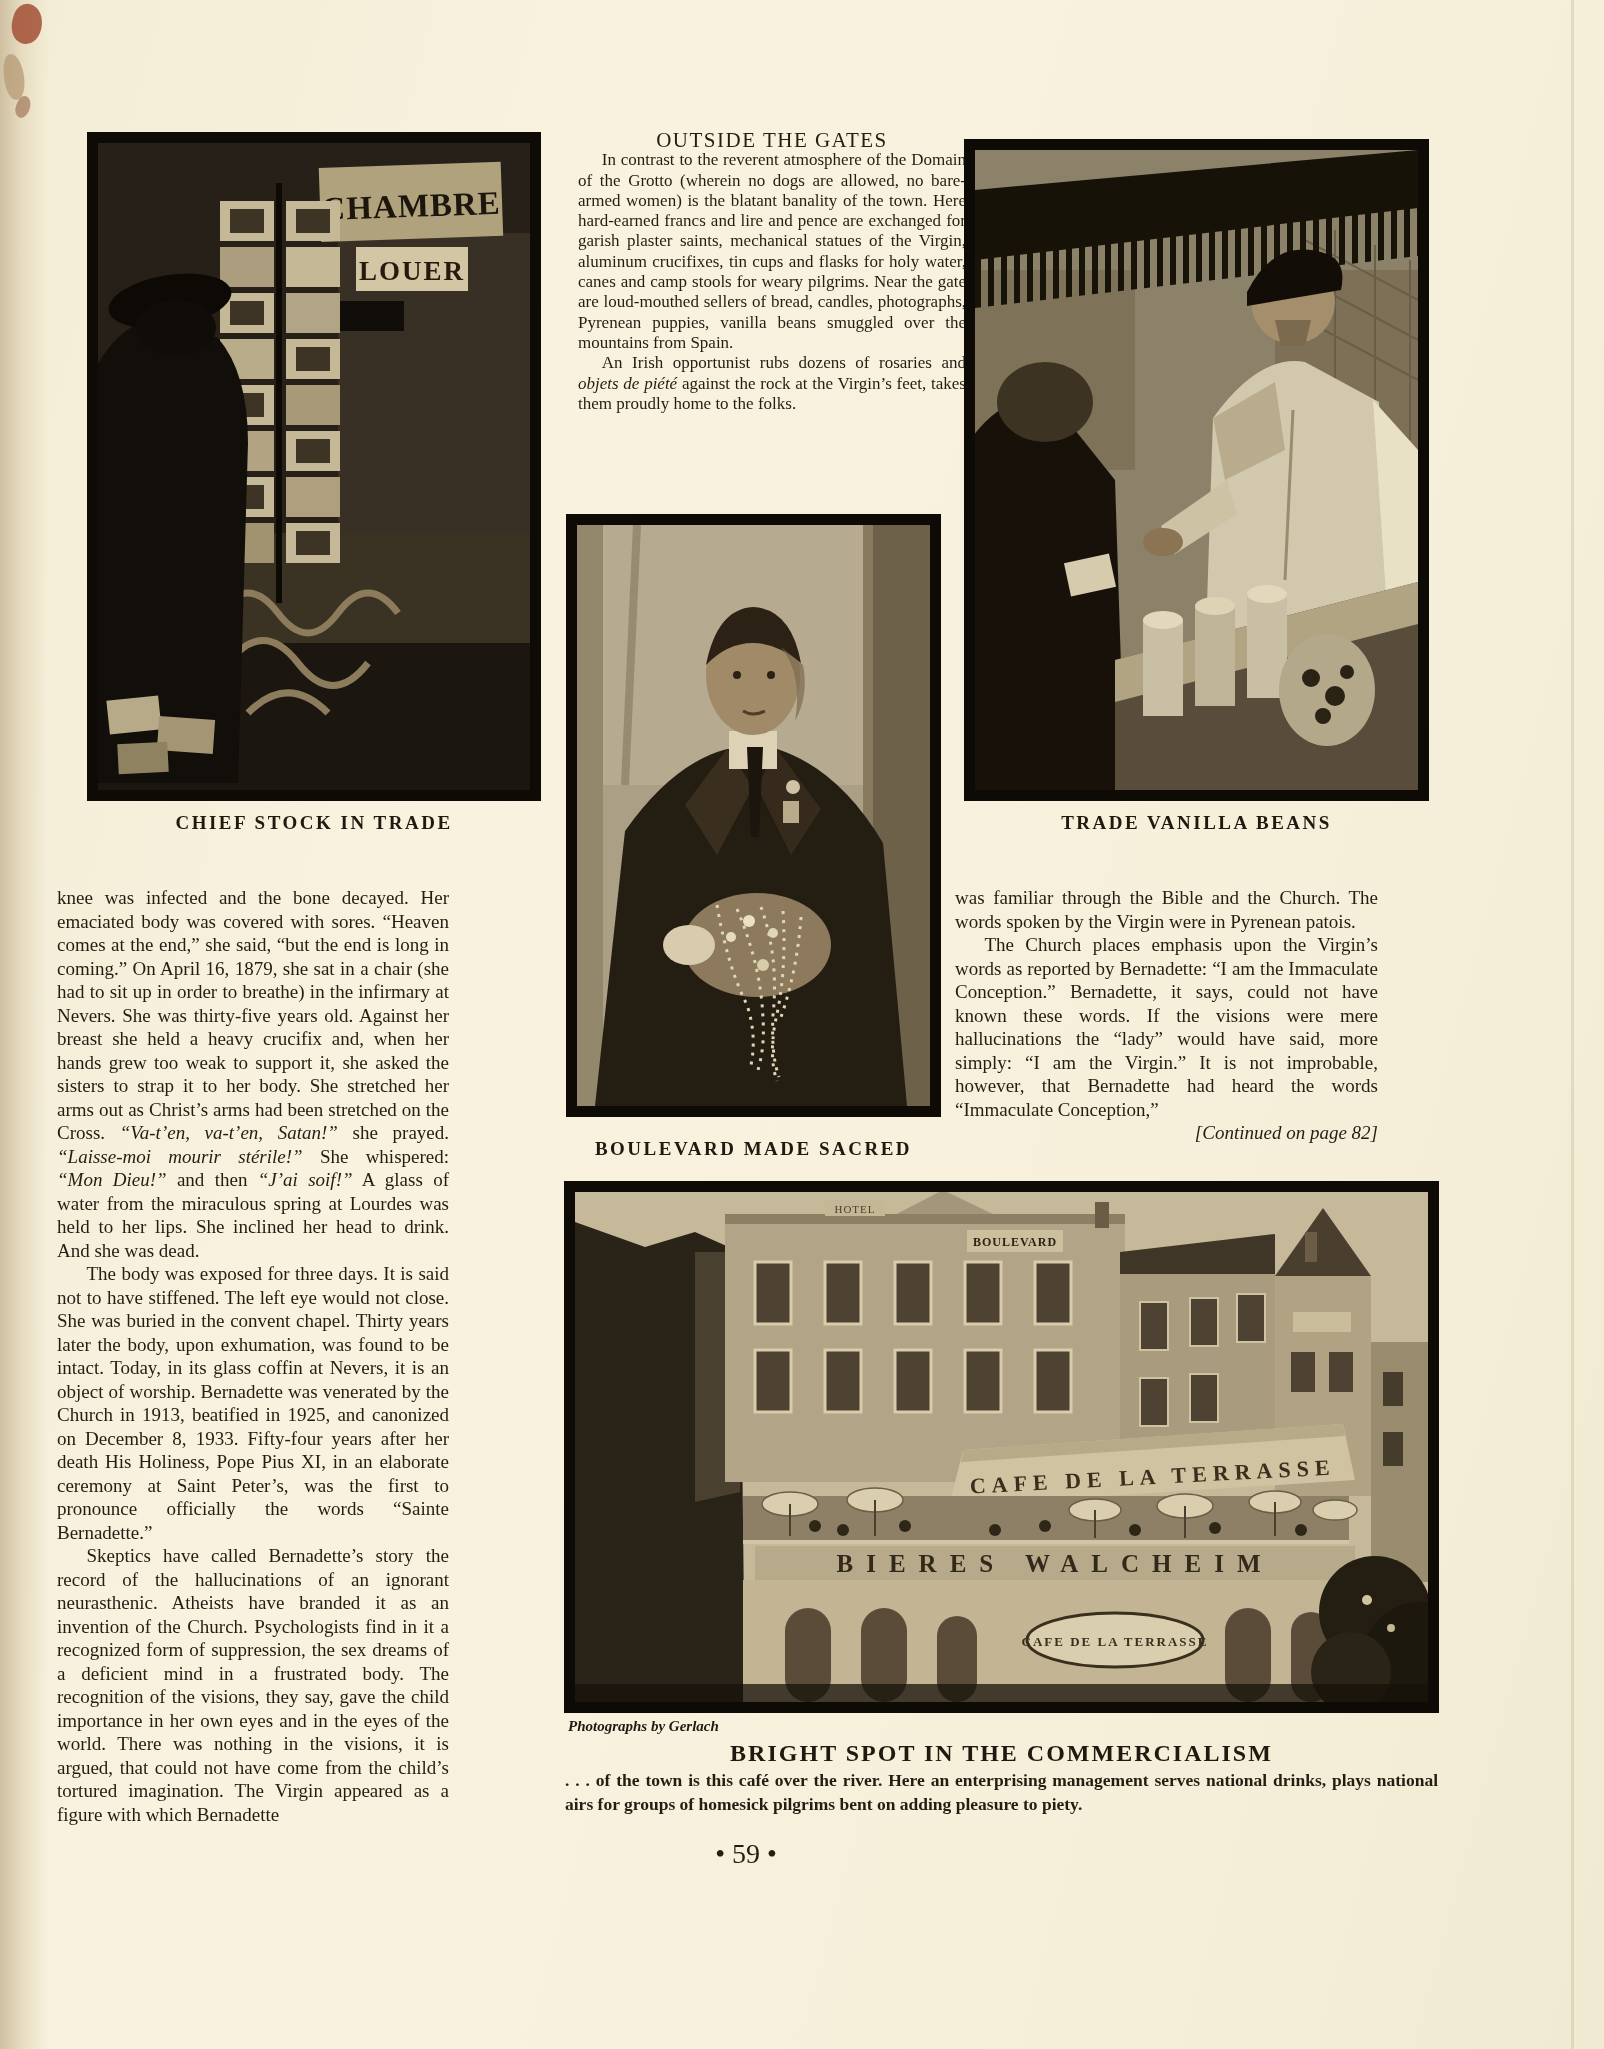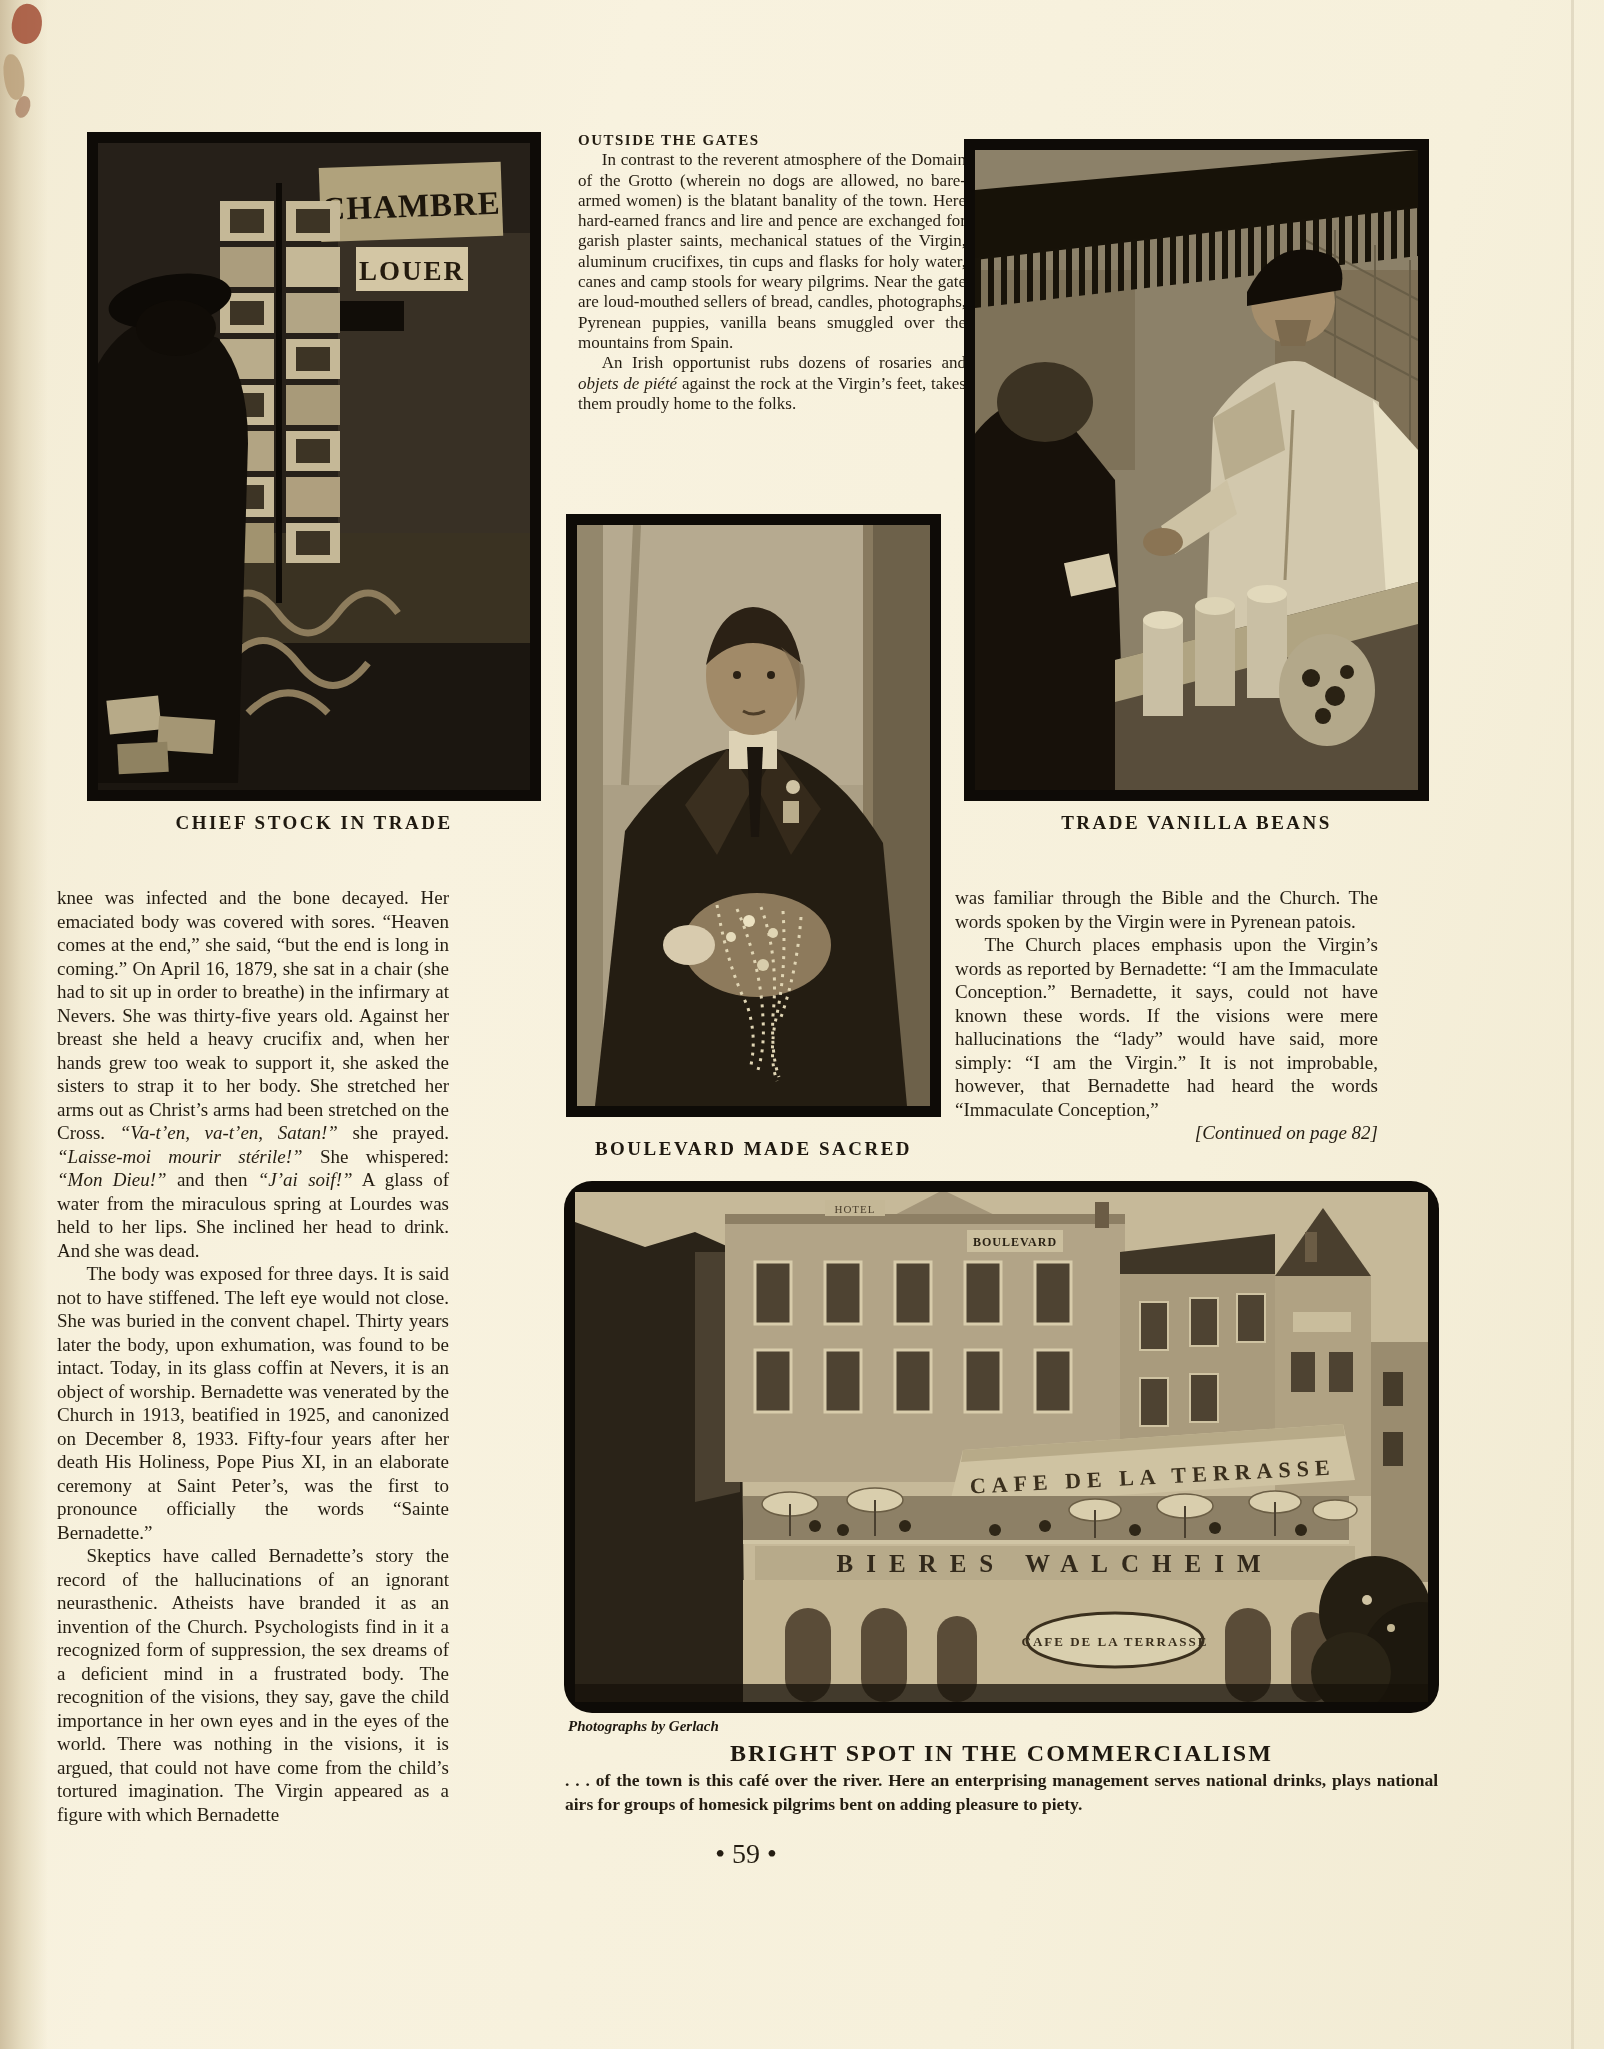--- a/index.html
+++ b/index.html
@@ -22,21 +22,21 @@
   .photo svg{display:block;width:100%;height:100%;}
 
   .caption{position:absolute;text-align:center;font-weight:bold;font-size:19px;
     letter-spacing:2.5px;color:#1f1910;}
   .body-col{position:absolute;font-size:19px;line-height:23.5px;text-align:justify;margin-top:20px;}
   .body-col p{margin:0;}
   .body-col p.indent{text-indent:1.55em;}
   .mid-col{position:absolute;font-size:17px;line-height:20.3px;text-align:justify;}
   .mid-col p{margin:0;}
   .mid-col p.indent{text-indent:1.4em;}
-  .mid-heading{text-align:left;font-weight:bold;font-size:15px;letter-spacing:1.5px;margin:0 0 2px 0;}
+  .mid-heading{text-align:center;font-weight:normal;font-size:21px;letter-spacing:1.5px;margin:0 0 2px 0;}
   .continued{text-align:right;font-style:italic;}
   .credit{position:absolute;font-style:italic;font-weight:bold;font-size:15px;color:#1f1910;}
   .photo-title{position:absolute;text-align:center;font-weight:bold;font-size:24px;
     letter-spacing:2px;color:#1f1910;}
   .photo-caption{position:absolute;font-size:17.5px;line-height:24px;text-align:justify;font-weight:bold;
     color:#241d12;}
   .page-number{position:absolute;text-align:center;font-size:28px;color:#241d12;}
   i{font-style:italic;}
 </style>
 </head>
@@ -236,21 +236,21 @@
     <p class="indent">The body was exposed for three days. It is said not to have stiffened. The left eye would not close. She was buried in the convent chapel. Thirty years later the body, upon exhumation, was found to be intact. Today, in its glass coffin at Nevers, it is an object of worship. Bernadette was venerated by the Church in 1913, beatified in 1925, and canonized on December 8, 1933. Fifty-four years after her death His Holiness, Pope Pius XI, in an elaborate ceremony at Saint Peter’s, was the first to pronounce officially the words “Sainte Bernadette.”</p>
     <p class="indent">Skeptics have called Bernadette’s story the record of the hallucinations of an ignorant neurasthenic. Atheists have branded it as an invention of the Church. Psychologists find in it a recognized form of suppression, the sex dreams of a deficient mind in a frustrated body. The recognition of the visions, they say, gave the child importance in her own eyes and in the eyes of the world. There was nothing in the visions, it is argued, that could not have come from the child’s tortured imagination. The Virgin appeared as a figure with which Bernadette</p>
   </div>
 
   <div class="body-col" style="left:955px;top:866px;width:423px;">
     <p>was familiar through the Bible and the Church. The words spoken by the Virgin were in Pyrenean patois.</p>
     <p class="indent">The Church places emphasis upon the Virgin’s words as reported by Bernadette: “I am the Immaculate Conception.” Bernadette, it says, could not have known these words. If the visions were mere hallucinations the “lady” would have said, more simply: “I am the Virgin.” It is not improbable, however, that Bernadette had heard the words “Immaculate Conception,”</p>
     <p class="continued">[Continued on page 82]</p>
   </div>
 
-  <div class="photo" style="left:565px;top:1182px;width:873px;height:530px;border-radius:27px;">
+  <div class="photo" style="left:565px;top:1182px;width:873px;height:530px;">
     <svg viewBox="0 0 853 510" preserveAspectRatio="none">
       <rect x="0" y="0" width="853" height="510" fill="#c6b999"></rect>
 
       <path d="M0,510 L0,30 L70,55 L120,40 L165,60 L170,510 Z" fill="#2a2318"></path>
       <path d="M120,60 L165,60 L165,300 L120,310 Z" fill="#4a4030"></path>
 
       <g>
         <rect x="150" y="28" width="400" height="262" fill="#b2a487"></rect>
         <polygon points="310,28 368,-2 430,28" fill="#a4967a"></polygon>
         <rect x="150" y="22" width="400" height="10" fill="#8d7f64"></rect>

